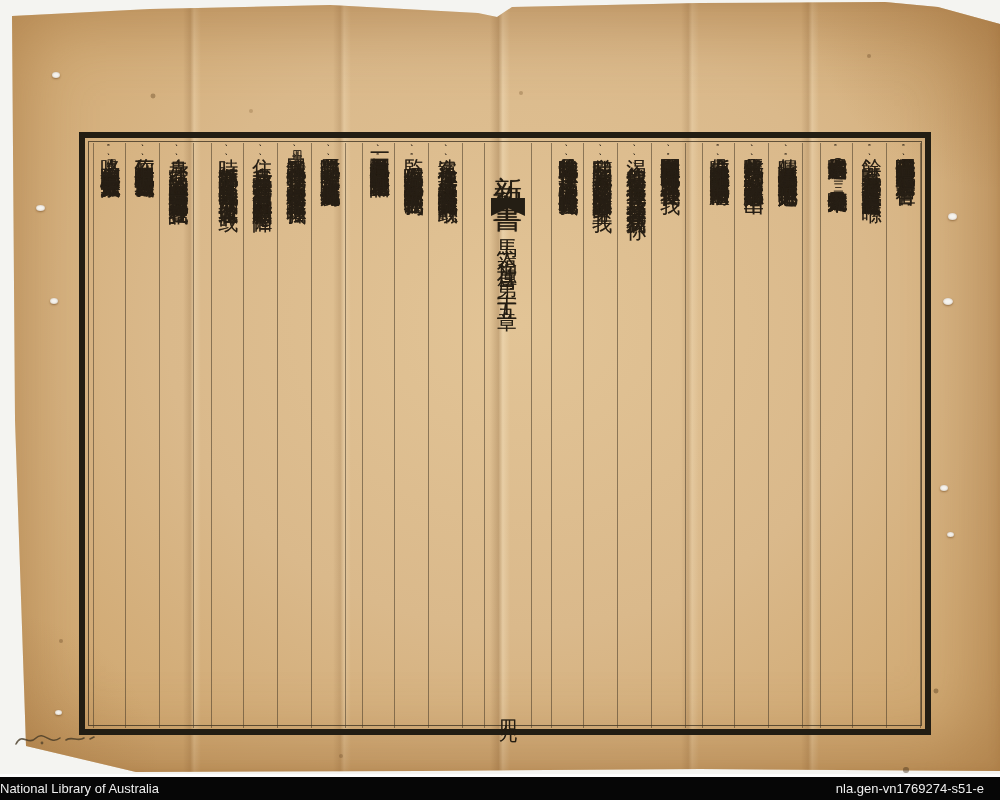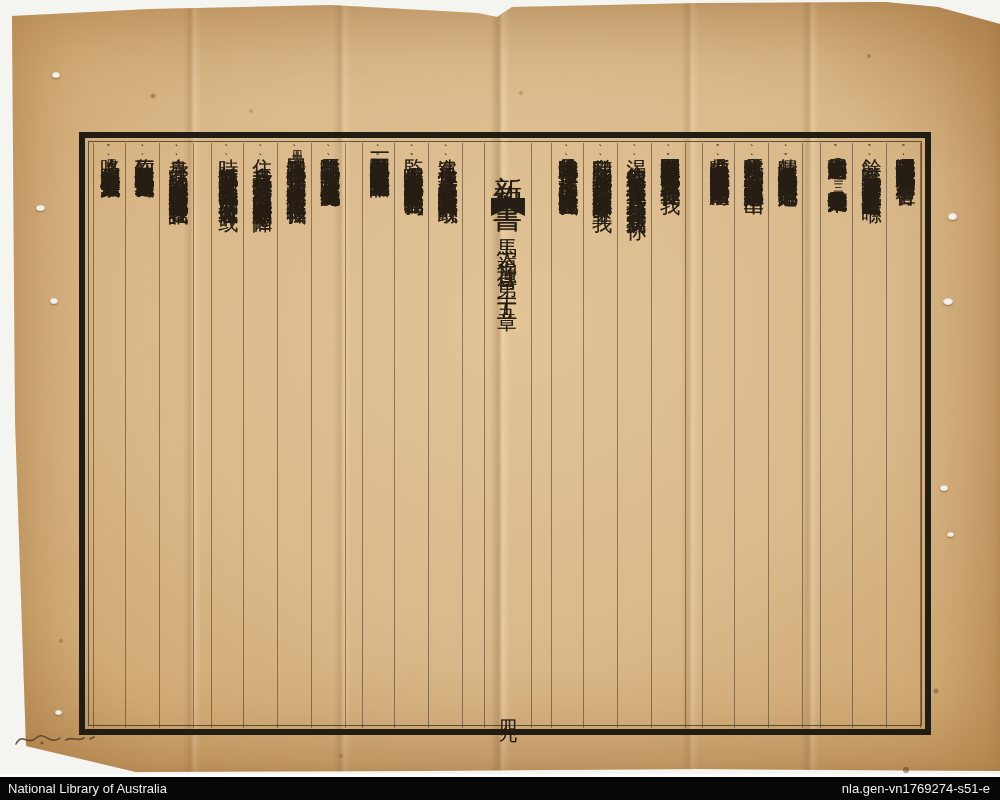--- a/index.html
+++ b/index.html
@@ -74,22 +74,22 @@
     clip-path:polygon(0 0,100% 0,100% 100%,50% 55%,0 100%);}
   .chapter{writing-mode:vertical-rl;font-size:20px;letter-spacing:8px;
     text-shadow:0 0 .6px rgba(40,30,18,.65);}
   .pagenum{writing-mode:vertical-rl;font-size:18px;letter-spacing:4px;
     margin-top:auto;margin-bottom:14px;text-shadow:0 0 .6px rgba(40,30,18,.65);}
   
   .footer-line{position:absolute;left:0;top:774px;width:1000px;height:3px;background:#fdfdfd;}
   .footer-bar{position:absolute;left:0;top:777px;width:1000px;height:23px;background:#060606;
     display:flex;align-items:center;justify-content:space-between;
     font-family:"Liberation Sans","DejaVu Sans",sans-serif;font-size:13px;color:#eeeeee;}
-  .footer-bar .left{padding-left:8px;}
-  .footer-bar .right{padding-right:10px;}
+  .footer-bar .left{padding-left:0;}
+  .footer-bar .right{padding-right:16px;}
   .squiggle{position:absolute;left:8px;top:722px;}
 </style>
 </head>
 <body>
 
 <div class="paper">
   <div class="creases"></div>
   <div class="vignette"></div>
 </div>
 

